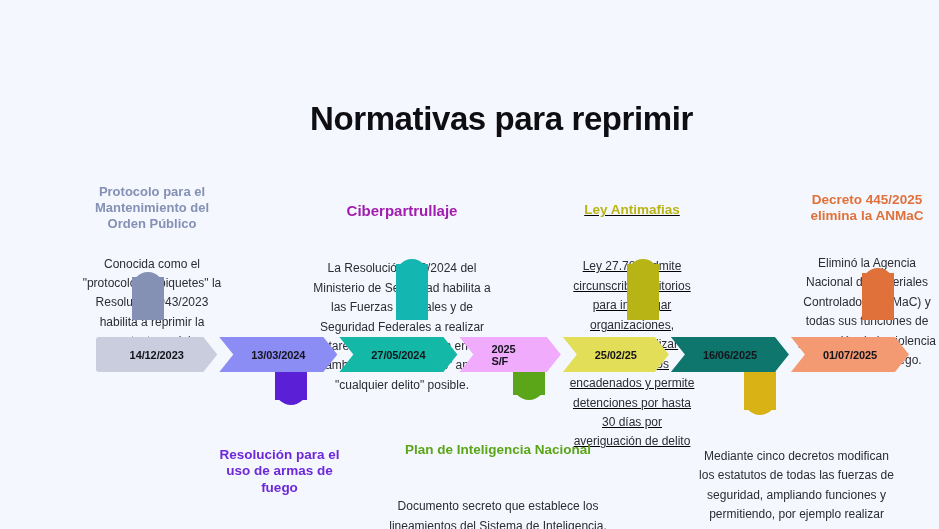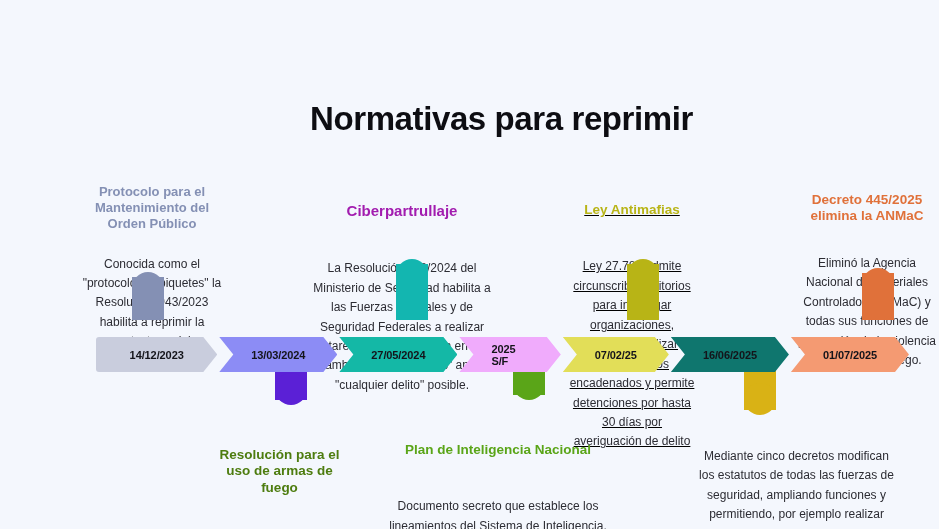--- a/index.html
+++ b/index.html
@@ -85,21 +85,21 @@
     <div class="card-heading" style="font-size:13.5px; color:#b8b416;">Ley Antimafias</div>
     <div class="card-body">Ley 27.786 admite circunscribir territorios para investigar organizaciones, pudiendo realizar allanamientos encadenados y permite detenciones por hasta 30 días por averiguación de delito</div>
   </div>
 
   <div class="card" style="left:745px; top:128px; width:180px;">
     <div class="card-heading" style="font-size:13.5px; color:#e0713a;">Decreto 445/2025 elimina la ANMaC</div>
     <div class="card-body" style="padding:6px 4px 0;">Eliminó la Agencia Nacional de Materiales Controlados (ANMaC) y  todas sus funciones de prevención de la violencia con armas de fuego.</div>
   </div>
 
   <div class="card" style="left:155px; top:383px; width:185px;">
-    <div class="card-heading" style="font-size:13.5px; color:#4d7c0f;">Resolución para el uso de armas de fuego</div>
+    <div class="card-heading" style="font-size:13.5px; color:#6d28d9;">Resolución para el uso de armas de fuego</div>
   </div>
 
   <div class="card" style="left:321px; top:378px; width:290px;">
     <div class="card-heading" style="font-size:13.5px; color:#5aa518;">Plan de Inteligencia Nacional</div>
     <div class="card-body">Documento secreto que establece los lineamientos del Sistema de Inteligencia, denunciado por organismos de DDHH como el CELs por habilitar a espiar a todas las personas que el gobierno considere una amenaza para sus políticas. El Decreto 614/2024 indica que la Secretaría de Inteligencia deberá realizar las tareas necesarias para posibilitar la actividad del Presidente</div>
   </div>
 
   <div class="card" style="left:643px; top:393px; width:243px;">
     <div class="card-body" style="padding:6px 4px 0;">Mediante cinco decretos modifican los estatutos de todas las fuerzas de seguridad, ampliando funciones y permitiendo, por ejemplo realizar detenciones  por un período de hasta 10 horas sin orden judicial.</div>
   </div>
@@ -146,21 +146,21 @@
     <div class="chev chev-mid" style="width:126px; background:#8c8cf5;">
       <span>13/03/2024</span>
     </div>
     <div class="chev chev-mid" style="width:133px; background:#14b8a6;">
       <span>27/05/2024</span>
     </div>
     <div class="chev chev-mid" style="width:116px; background:#f0abfc;">
       <span>2025 S/F</span>
     </div>
     <div class="chev chev-mid" style="width:113px; background:#e2de58;">
-      <span>07/02/25</span>
+      <span>25/02/25</span>
     </div>
     <div class="chev chev-mid" style="width:125px; background:#0f766e;">
       <span>16/06/2025</span>
     </div>
     <div class="chev chev-last" style="width:124px; background:#f49a72;justify-content:flex-end;">
       <span>01/07/2025</span>
     </div>
   </div>
 
 </div>

